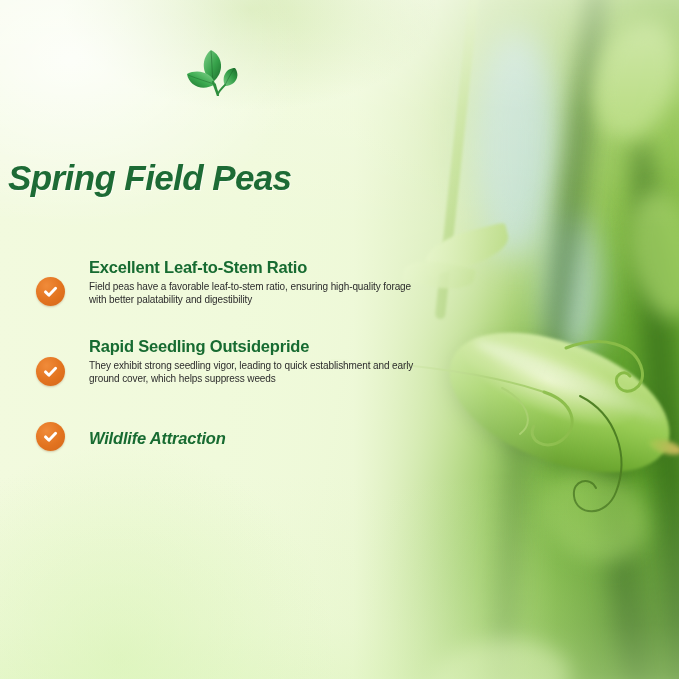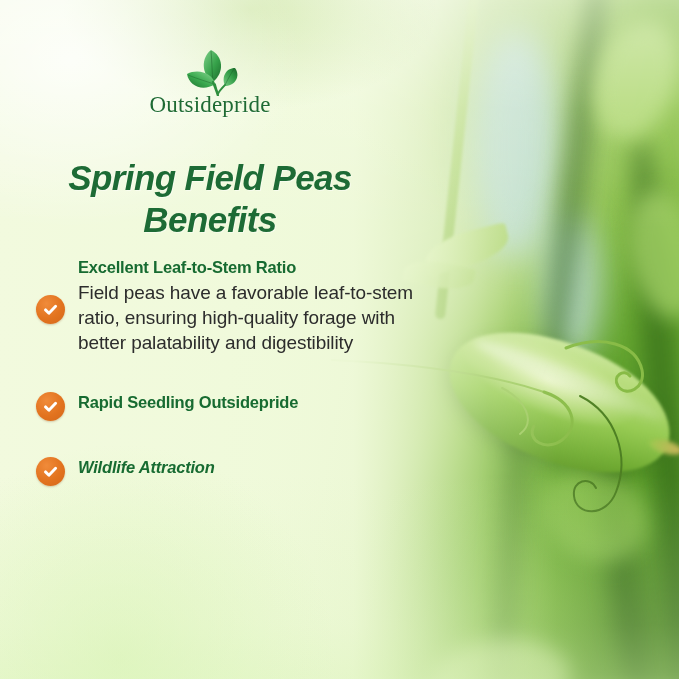--- a/index.html
+++ b/index.html
@@ -226,42 +226,42 @@
     color: #1f6b33;
     text-shadow: 0 1px 0 rgba(255,255,255,0.6);
   }
 
   
   .title {
     position: absolute;
     left: 8px;
     top: 134px;
     width: 404px;
-    text-align: center;
+    text-align: left;
     font-size: 35px;
     line-height: 1.18;
     font-weight: 700;
     font-style: italic;
     letter-spacing: -0.6px;
     color: #1d6b35;
     text-shadow: 1px 1px 0 rgba(255,255,255,0.45);
   }
   .title .l2 { display: block; }
 
   
   .benefits {
     position: absolute;
     left: 36px;
     top: 258px;
     width: 392px;
   }
   .benefit {
     display: flex;
-    align-items: center;
-    gap: 13px;
+    align-items: flex-end;
+    gap: 24px;
     margin-bottom: 31px;
   }
   .benefit:last-child { margin-bottom: 0; font-style: italic; }
   .check {
     flex: 0 0 auto;
     width: 29px;
     height: 29px;
     margin-top: 5px;
     border-radius: 50%;
     background: radial-gradient(circle at 36% 30%, #f08b3a 0%, #e2731f 55%, #d4671a 100%);
@@ -274,21 +274,21 @@
   .benefit-text { flex: 1 1 auto; min-width: 0; }
   .benefit-title {
     font-size: 16.5px;
     font-weight: 700;
     letter-spacing: -0.2px;
     color: #176b31;
     margin: 0 0 2px 0;
     line-height: 1.2;
   }
   .benefit-desc {
-    font-size: 19px;
+    font-size: 10px;
     line-height: 1.33;
     color: #2c2c2c;
     margin: 0;
     letter-spacing: -0.1px;
   }
 </style>
 </head>
 <body>
 
 <div class="infographic">
@@ -357,26 +357,24 @@
         <path d="M14 30 C 26 24, 40 30, 42 40 C 30 48, 16 42, 14 30 Z" fill="url(#lfB)"></path>
         <path d="M15 31 C 25 35, 35 38, 41 40" stroke="#1b5f28" stroke-width="0.9" fill="none" opacity="0.5"></path>
 
         <path d="M62 24 C 68 32, 62 42, 52 42 C 48 33, 53 24, 62 24 Z" fill="url(#lfC)"></path>
         <path d="M61 25 C 57 31, 54 37, 52 41" stroke="#1b5f28" stroke-width="0.9" fill="none" opacity="0.5"></path>
 
         <path d="M40 38 C 42 44, 44 48, 45 52" stroke="#2f8f3e" stroke-width="2.2" fill="none" stroke-linecap="round"></path>
         <path d="M52 41 C 49 44, 46 47, 45 50" stroke="#2f8f3e" stroke-width="1.8" fill="none" stroke-linecap="round"></path>
         <path d="M42 40 C 43 44, 44 47, 45 50" stroke="#2f8f3e" stroke-width="1.6" fill="none" stroke-linecap="round"></path>
       </svg>
-      <span class="logo-word">Outsidepride</span>
     </div>
 
     <h1 class="title">
       <span>Spring Field Peas</span>
-      <span class="l2">Benefits</span>
     </h1>
 
     <div class="benefits">
 
       <div class="benefit">
         <span class="check">
           <svg width="17" height="17" viewBox="0 0 17 17" aria-hidden="true">
             <path d="M3.5 8.9 L6.9 12.2 L13.6 5.2" fill="none" stroke="#ffffff" stroke-width="2.9" stroke-linecap="round" stroke-linejoin="round"></path>
           </svg>
         </span>
@@ -387,20 +385,21 @@
       </div>
 
       <div class="benefit">
         <span class="check">
           <svg width="17" height="17" viewBox="0 0 17 17" aria-hidden="true">
             <path d="M3.5 8.9 L6.9 12.2 L13.6 5.2" fill="none" stroke="#ffffff" stroke-width="2.9" stroke-linecap="round" stroke-linejoin="round"></path>
           </svg>
         </span>
         <div class="benefit-text">
           <p class="benefit-title">Rapid Seedling Outsidepride</p>
+          <p class="benefit-desc">They exhibit strong seedling vigor, leading to quick establishment and early ground cover, which helps suppress weeds</p>
         </div>
       </div>
 
       <div class="benefit">
         <span class="check">
           <svg width="17" height="17" viewBox="0 0 17 17" aria-hidden="true">
             <path d="M3.5 8.9 L6.9 12.2 L13.6 5.2" fill="none" stroke="#ffffff" stroke-width="2.9" stroke-linecap="round" stroke-linejoin="round"></path>
           </svg>
         </span>
         <div class="benefit-text">

